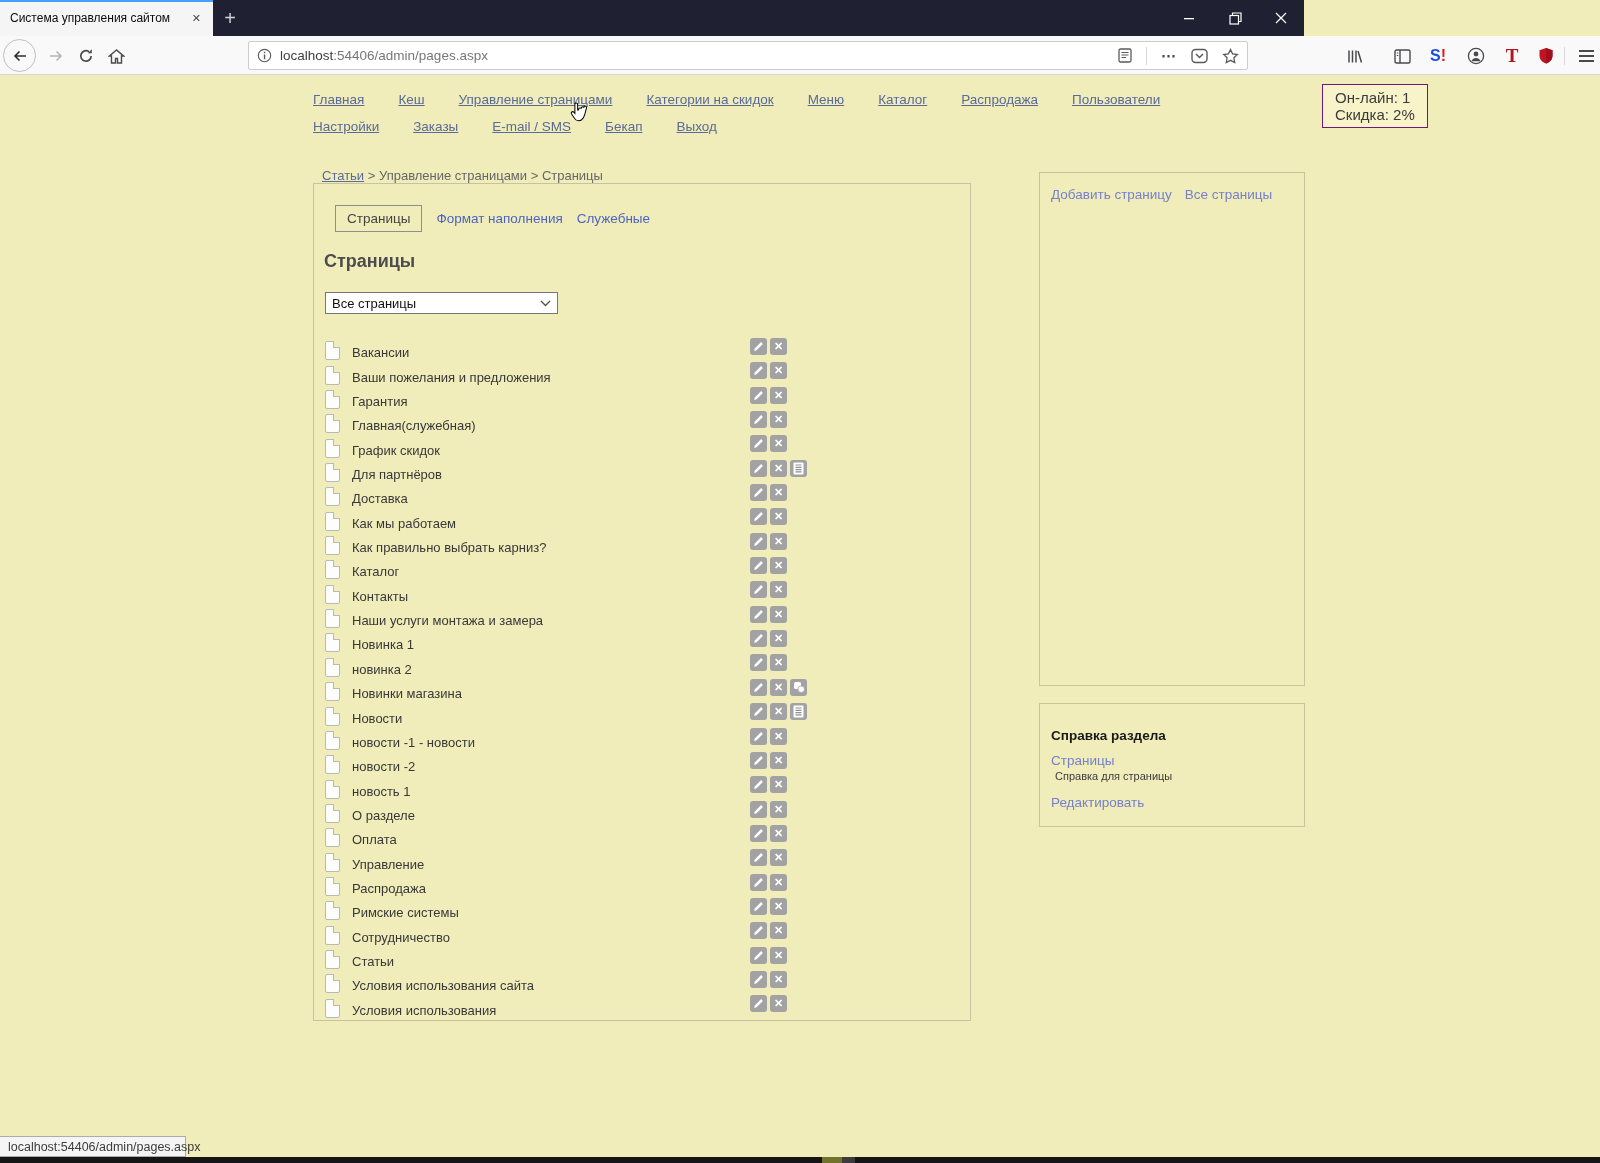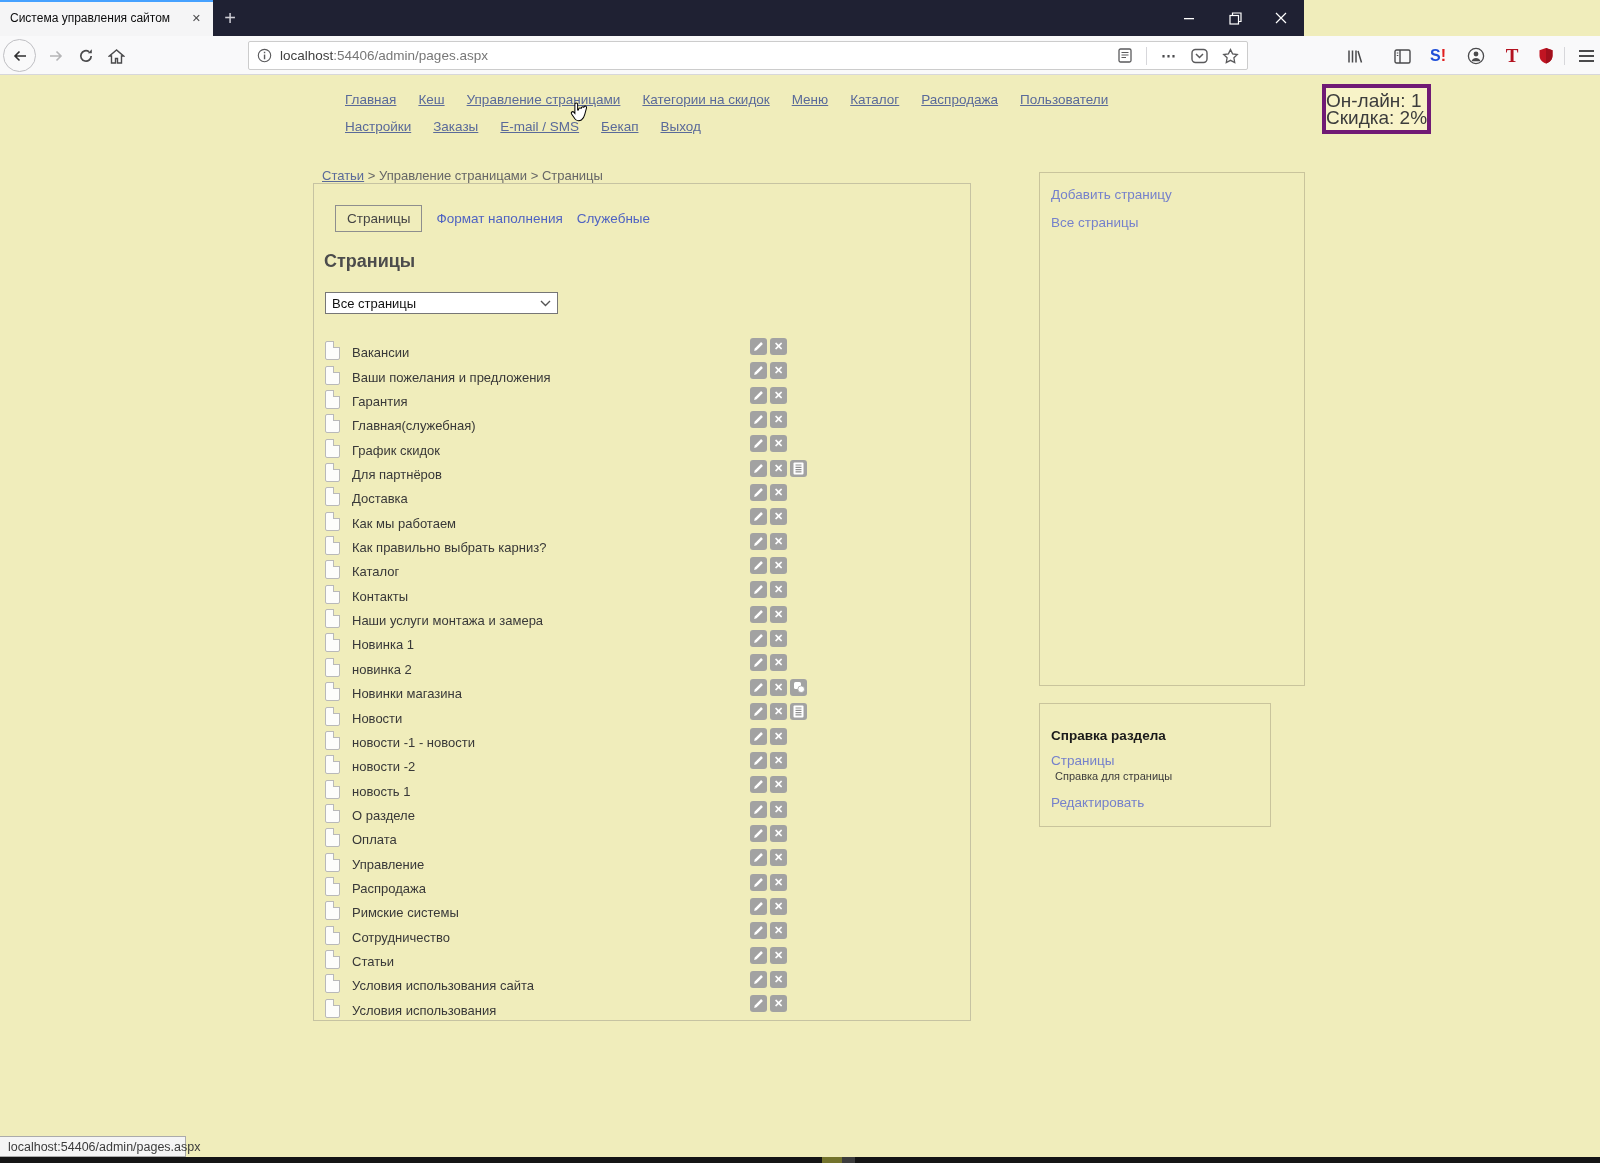--- a/index.html
+++ b/index.html
@@ -30,25 +30,25 @@
   .dots { font-size:15px; color:#4a4a4c; letter-spacing:1px; font-weight:bold; }
   .toolbar-icon { position:absolute; top:42px; width:28px; height:28px; display:flex; align-items:center; justify-content:center; }
   .sx-s { color:#1f4fd8; font-weight:bold; font-size:16px; }
   .sx-e { color:#e01f1f; font-weight:bold; font-size:16px; }
   .t-ext { font-family:"Liberation Serif", serif; font-weight:bold; font-size:19px; color:#b3121f; }
   .burger { display:flex; flex-direction:column; gap:3px; }
   .burger i { display:block; width:15px; height:2px; background:#4a4a4c; }
 
   
   .page { position:absolute; left:0; top:76px; width:1600px; height:1081px; }
-  .topnav { position:absolute; left:313px; top:16px; display:flex; gap:22px;margin-left:32px; }
+  .topnav { position:absolute; left:313px; top:16px; display:flex; gap:34px; }
   .topnav.row2 { top:43px; }
   .topnav a { font-size:13.5px; color:#5a6a99; text-decoration:underline; white-space:nowrap; cursor:pointer; }
 
-  .online-box { position:absolute; left:1322px; top:8px; background:#f8f3c8; border:4px solid #701a75; padding:4px 0; font-size:19px; color:#3c3c3c; line-height:17px; }
+  .online-box { position:absolute; left:1322px; top:8px; background:#f8f3c8; border:1px solid #701a75; padding:4px 12px; font-size:15px; color:#3c3c3c; line-height:17px; }
 
   .breadcrumb { position:absolute; left:322px; top:92px; font-size:13px; color:#666666; }
   .breadcrumb a { color:#5a6a99; text-decoration:underline; cursor:pointer; }
 
   .panel { position:absolute; left:313px; top:107px; width:658px; height:838px; border:1px solid #c6c3a2; }
   .tabs-row { position:absolute; left:21px; top:21px; display:flex; align-items:center; }
   .tab-active { border:1px solid #8e8e8e; padding:5px 11px; font-size:13.5px; color:#444444; background:#f0edbb; }
   .tab-link { font-size:13.5px; color:#4f63c2; margin-left:14px; cursor:pointer; }
   .page-heading { position:absolute; left:10px; top:67px; font-size:18px; font-weight:bold; color:#4c4c4c; }
   .filter-select { position:absolute; left:11px; top:108px; width:233px; height:22px; background:#ffffff; border:1px solid #767676; display:flex; align-items:center; padding:0 6px; font-size:13px; color:#111111; }
@@ -59,23 +59,23 @@
   .file-icon { position:relative; width:15px; height:19px; background:#fdfdfb; border:1px solid #b9b9b9; border-radius:2px; flex:none; }
   .file-icon::after { content:""; position:absolute; top:-1px; right:-1px; width:6px; height:6px; background:#f0edbb; border-left:1px solid #b9b9b9; border-bottom:1px solid #b9b9b9; }
   .page-label { font-size:13px; color:#383838; margin-left:12px; white-space:nowrap; }
   .gray-btn { position:absolute; top:2px; width:17px; height:17px; background:#a2a2a2; border-radius:3px; display:flex; align-items:center; justify-content:center; color:#ffffff; cursor:pointer; }
   .btn-edit { left:425px; }
   .btn-del { left:445px; font-size:11px; font-weight:bold; line-height:1; }
   .btn-extra { left:465px; }
 
   .side-box { position:absolute; border:1px solid #c9c49c; }
   .side-box1 { left:1039px; top:96px; width:266px; height:514px; }
-  .side-links { padding:14px 11px; display:flex; flex-direction:column; gap:13px; }
+  .side-links { padding:14px 11px; display:flex; flex-direction:row; gap:13px; }
   .side-links a { font-size:13.5px; color:#7581cb; cursor:pointer; text-decoration:none; }
-  .side-box2 { left:1039px; top:627px; width:232px; height:124px; padding:24px 11px 0 11px; }
+  .side-box2 { left:1039px; top:627px; width:266px; height:124px; padding:24px 11px 0 11px; }
   .help-title { font-size:13.5px; font-weight:bold; color:#1a1a1a; }
   .help-link { display:block; font-size:13.5px; color:#7581cb; cursor:pointer; margin-top:10px; }
   .help-text { font-size:11px; color:#3c3c3c; margin-top:2px; padding-left:4px; }
   .help-link2 { display:block; font-size:13.5px; color:#7581cb; cursor:pointer; margin-top:13px; }
 
   .cursor { position:absolute; left:568px; top:24px; width:22px; height:26px; pointer-events:none; }
 
   
   .statusbar { position:absolute; left:0; top:1136px; width:186px; height:21px; background:#f5f5f5; border:1px solid #ababab; border-left:none; font-size:12.5px; color:#3c3c3c; display:flex; align-items:center; padding-left:8px; }
   .bottombar { position:absolute; left:0; top:1157px; width:1600px; height:6px; background:#151515; }

